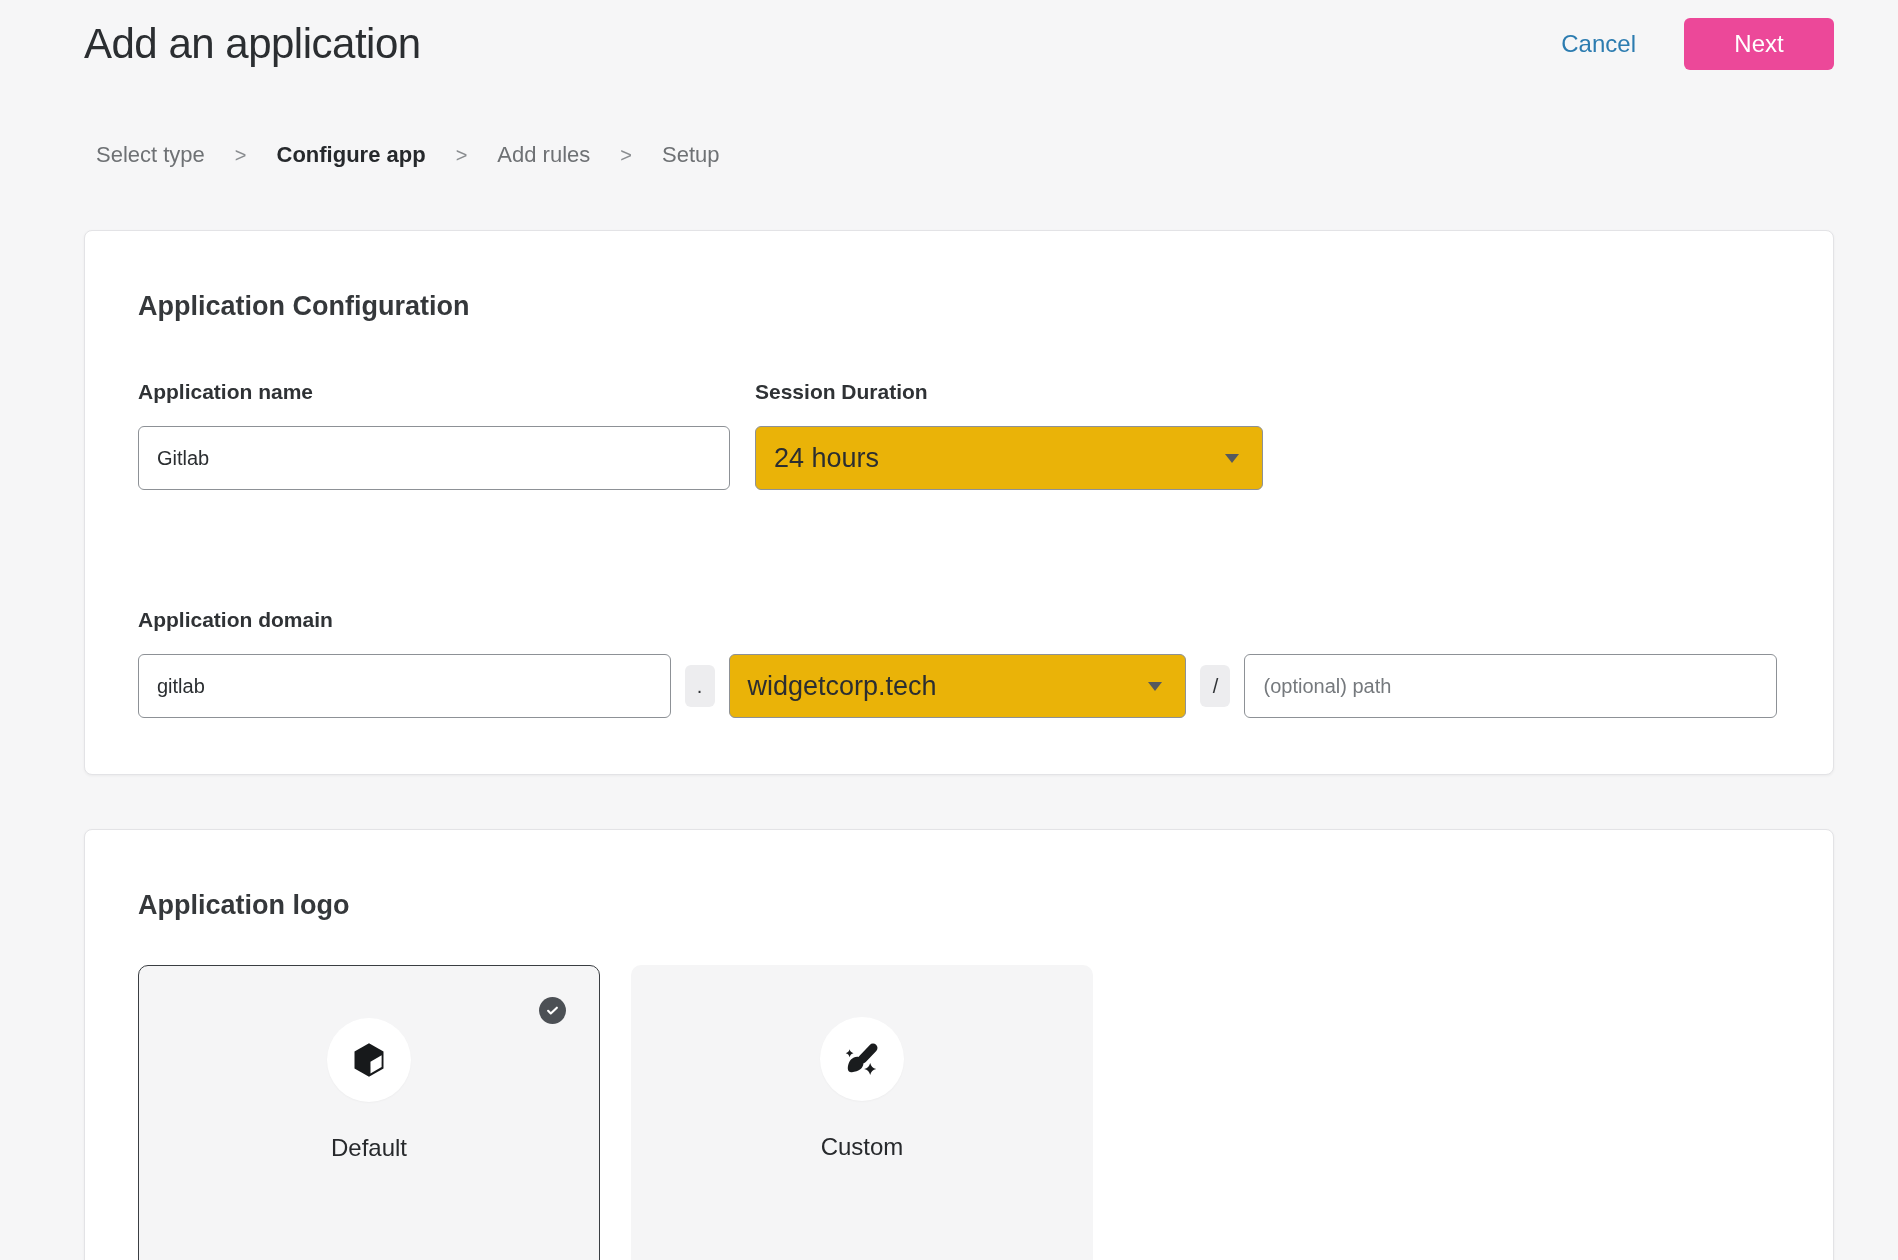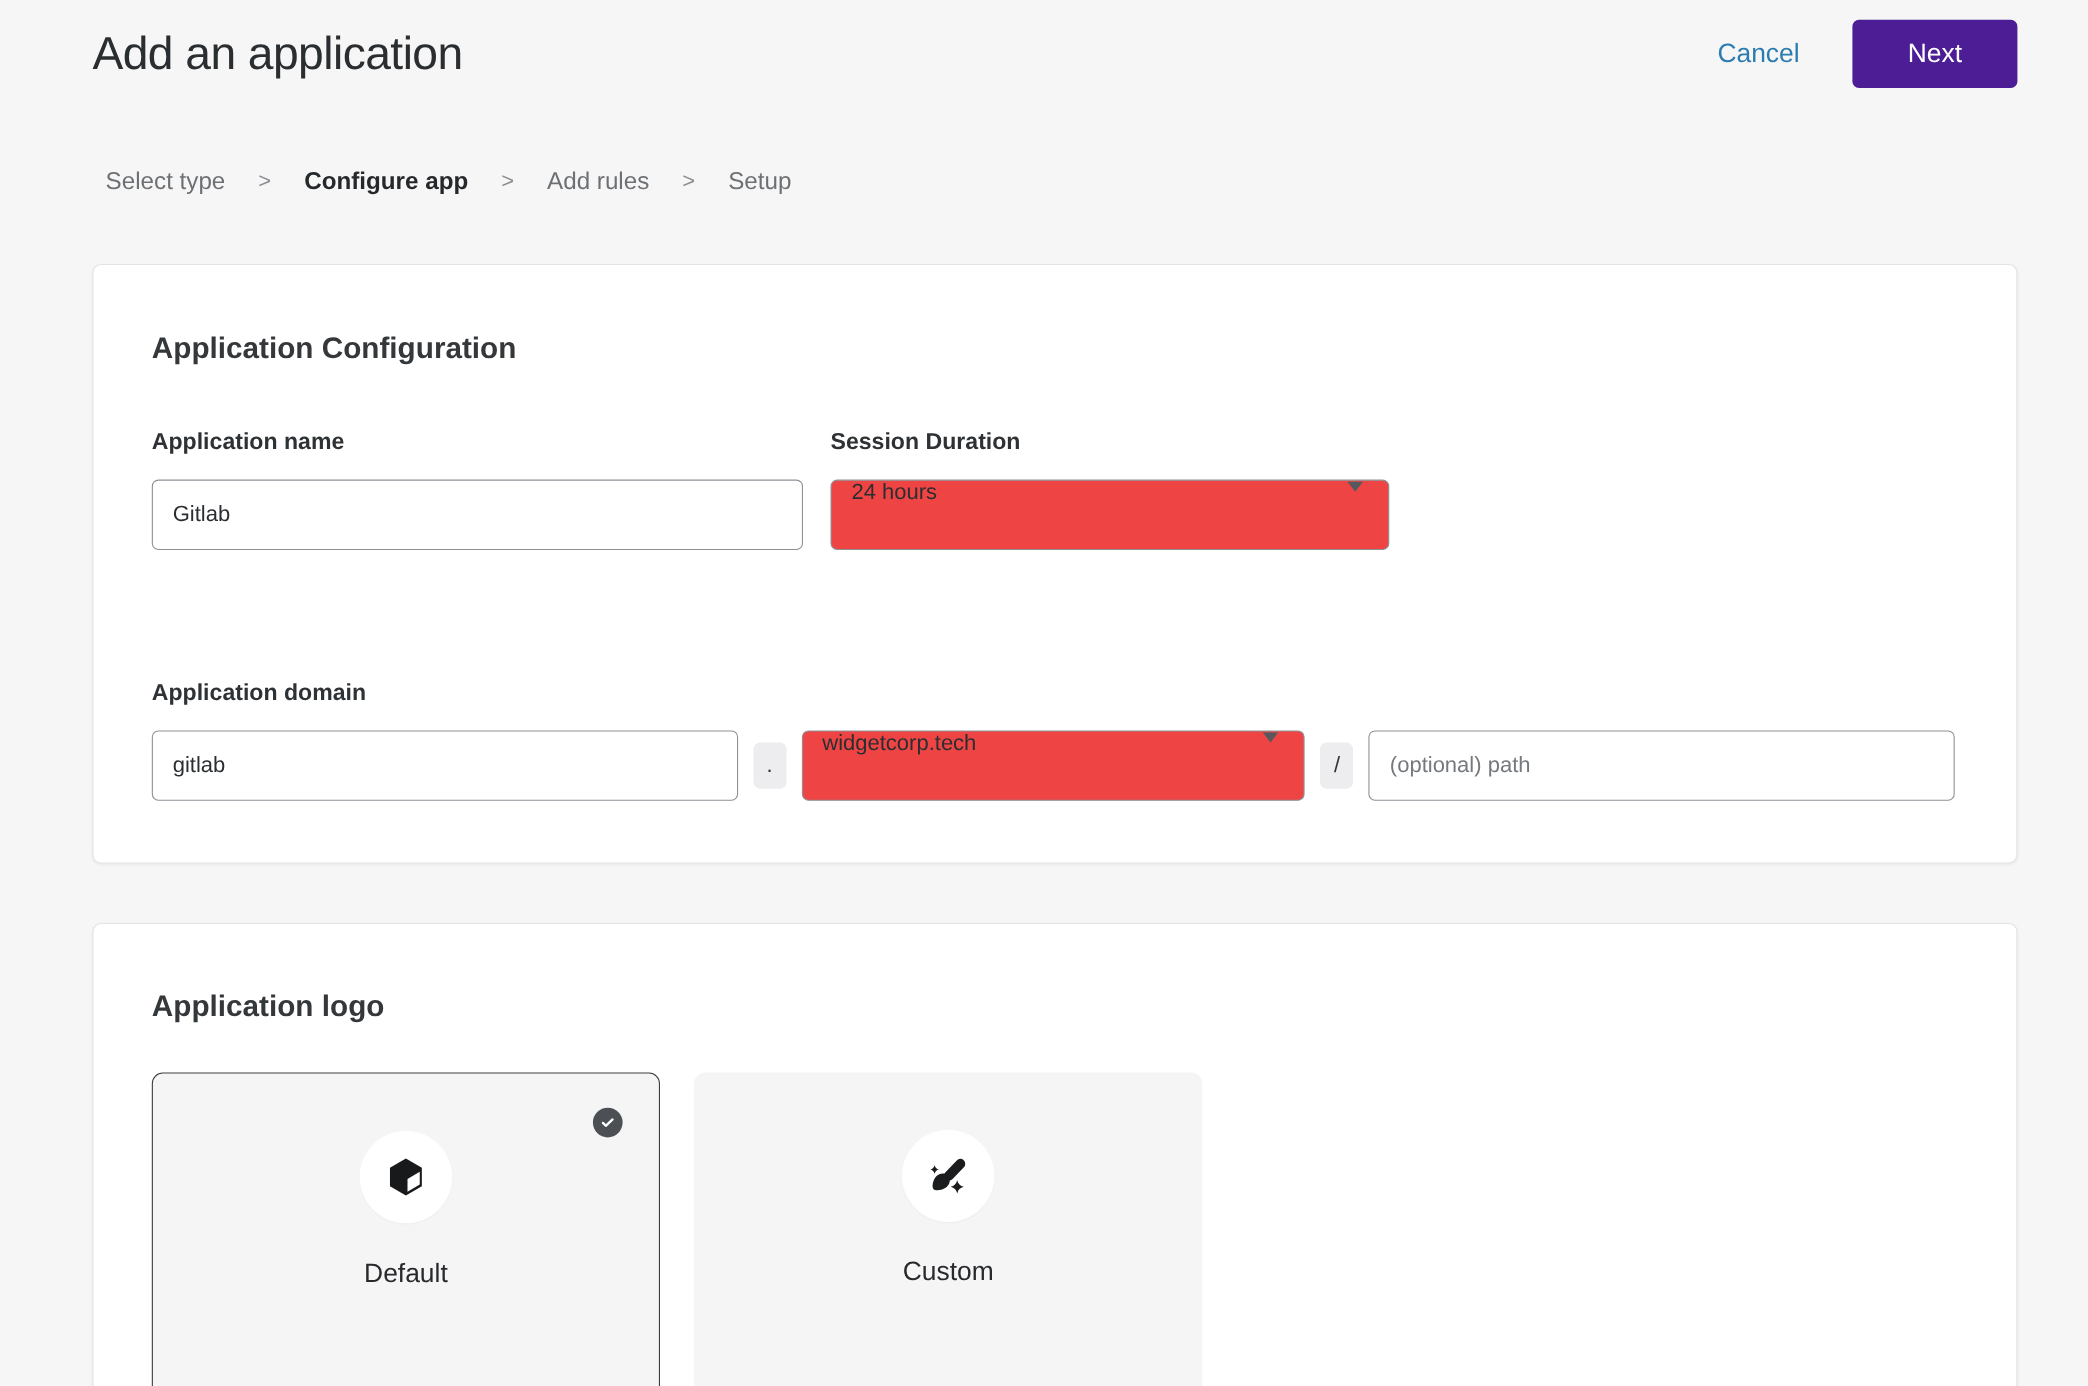--- a/index.html
+++ b/index.html
@@ -16,21 +16,21 @@
   }
   .page-title {
     font-size: 42px; font-weight: 400; color: #2b2e31; letter-spacing: -0.5px;
   }
   .header-actions { display: flex; align-items: center; }
   .cancel-link {
     font-size: 24px; color: #2c7cb0; margin-right: 48px; cursor: pointer;
     background: none; border: none; font-family: inherit;
   }
   .next-btn {
-    width: 150px; height: 62px; background: #4c1d95; color: #ffffff;
+    width: 150px; height: 52px; background: #ec4899; color: #ffffff;
     font-size: 24px; border: none; border-radius: 6px; cursor: pointer;
     font-family: inherit;
   }
   
   .breadcrumb {
     display: flex; align-items: center; gap: 30px;
     margin: 72px 0 0 96px; font-size: 22px; color: #6e7174;
   }
   .crumb { cursor: pointer; }
   .crumb.active { color: #26292c; font-weight: 700; }
@@ -49,23 +49,23 @@
   .field { display: flex; flex-direction: column; }
   .field-label { font-size: 21px; font-weight: 700; color: #2f3235; margin-bottom: 22px; }
   .text-input {
     width: 592px; height: 64px; border: 1px solid #8d9196; border-radius: 6px;
     background: #ffffff; font-size: 20px; color: #2b2e31; padding: 0 18px;
     font-family: inherit; outline: none;
   }
   .text-input::placeholder { color: #75797d; }
   .select-box {
     width: 508px; height: 64px; border: 1px solid #8d9196; border-radius: 6px;
-    background: #ef4444; display: flex; align-items: flex-start;
+    background: #eab308; display: flex; align-items: center;
     justify-content: space-between; padding: 0 22px 0 18px;
-    font-size: 20px; color: #2b2e31; cursor: pointer;
+    font-size: 27px; color: #2b2e31; cursor: pointer;
   }
   .caret-down { width: 16px; height: 11px; flex: 0 0 auto; }
   .domain-label { margin-top: 118px; }
   .domain-row { display: flex; align-items: center; gap: 14px; margin-top: 22px; }
   .sep-badge {
     width: 30px; height: 42px; background: #ededef; border-radius: 6px;
     display: flex; align-items: center; justify-content: center;
     font-size: 20px; color: #303336; flex: 0 0 auto;
   }
   

